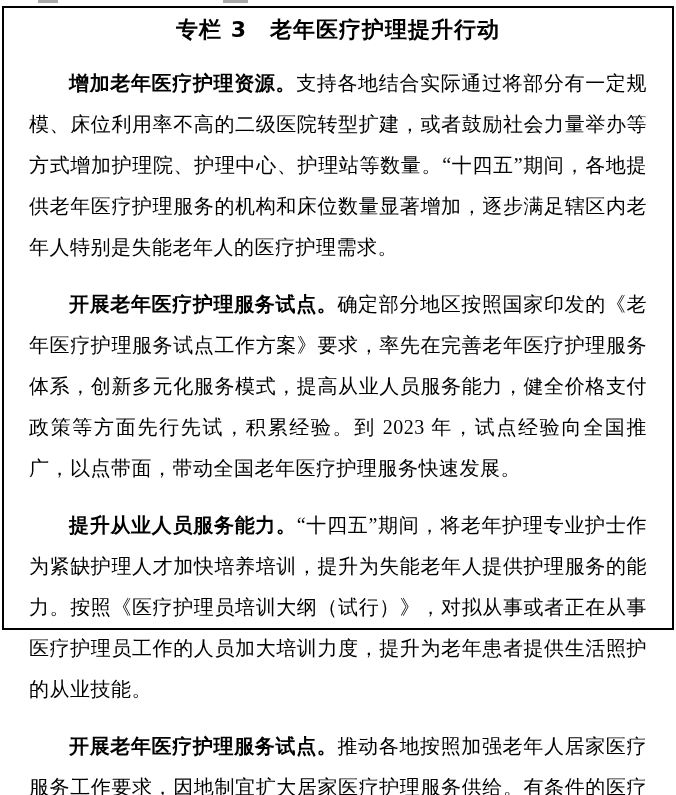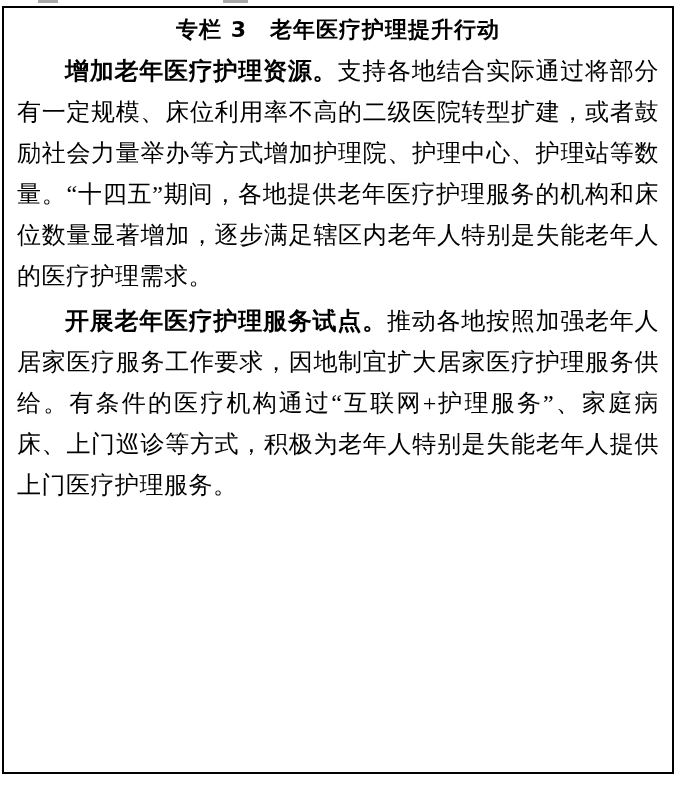--- a/index.html
+++ b/index.html
@@ -19,53 +19,55 @@
     position: absolute;
     top: 0;
     height: 3px;
     background: #a9a9a9;
   }
   .column-box {
     position: absolute;
     left: 2px;
     top: 6px;
     width: 672px;
-    height: 768px;
+    height: 624px;
     box-sizing: border-box;
     border: 2px solid #000000;
     padding: 4px 9px 0 9px;
   }
   .box-title {
     margin: 0 0 1px 0;
     text-align: center;
     font-family: "DejaVu Sans", "Liberation Sans", sans-serif;
     font-weight: bold;
     font-size: 22px;
     line-height: 35px;
     letter-spacing: 1px;
   }
   .para {
-    margin: 4px;
-    font-size: 24px;
+    margin: 16px;
+    font-size: 20px;
     line-height: 41px;
     text-align: justify;
     text-indent: 2em;
     letter-spacing: 0.5px;
   }
   .para .lead {
     font-weight: bold;
   }
 </style>
 </head>
 <body>
 
 <div class="crop-artifact" style="left:38px;width:20px;"></div>
 <div class="crop-artifact" style="left:223px;width:25px;"></div>
 
 <div class="column-box">
   <h1 class="box-title">专栏 3　老年医疗护理提升行动</h1>
 
   <p class="para"><span class="lead">增加老年医疗护理资源。</span><span>支持各地结合实际通过将部分有一定规模、床位利用率不高的二级医院转型扩建，或者鼓励社会力量举办等方式增加护理院、护理中心、护理站等数量。“十四五”期间，各地提供老年医疗护理服务的机构和床位数量显著增加，逐步满足辖区内老年人特别是失能老年人的医疗护理需求。</span></p>
 
+  <p class="para"><span class="lead">开展老年医疗护理服务试点。</span><span>确定部分地区按照国家印发的《老年医疗护理服务试点工作方案》要求，率先在完善老年医疗护理服务体系，创新多元化服务模式，提高从业人员服务能力，健全价格支付政策等方面先行先试，积累经验。到 2023 年，试点经验向全国推广，以点带面，带动全国老年医疗护理服务快速发展。</span></p>
 
+  <p class="para"><span class="lead">提升从业人员服务能力。</span><span>“十四五”期间，将老年护理专业护士作为紧缺护理人才加快培养培训，提升为失能老年人提供护理服务的能力。按照《医疗护理员培训大纲（试行）》，对拟从事或者正在从事医疗护理员工作的人员加大培训力度，提升为老年患者提供生活照护的从业技能。</span></p>
 
   <p class="para"><span class="lead">开展老年医疗护理服务试点。</span><span>推动各地按照加强老年人居家医疗服务工作要求，因地制宜扩大居家医疗护理服务供给。有条件的医疗机构通过“互联网+护理服务”、家庭病床、上门巡诊等方式，积极为老年人特别是失能老年人提供上门医疗护理服务。</span></p>
 </div>
 
 </body></html>

